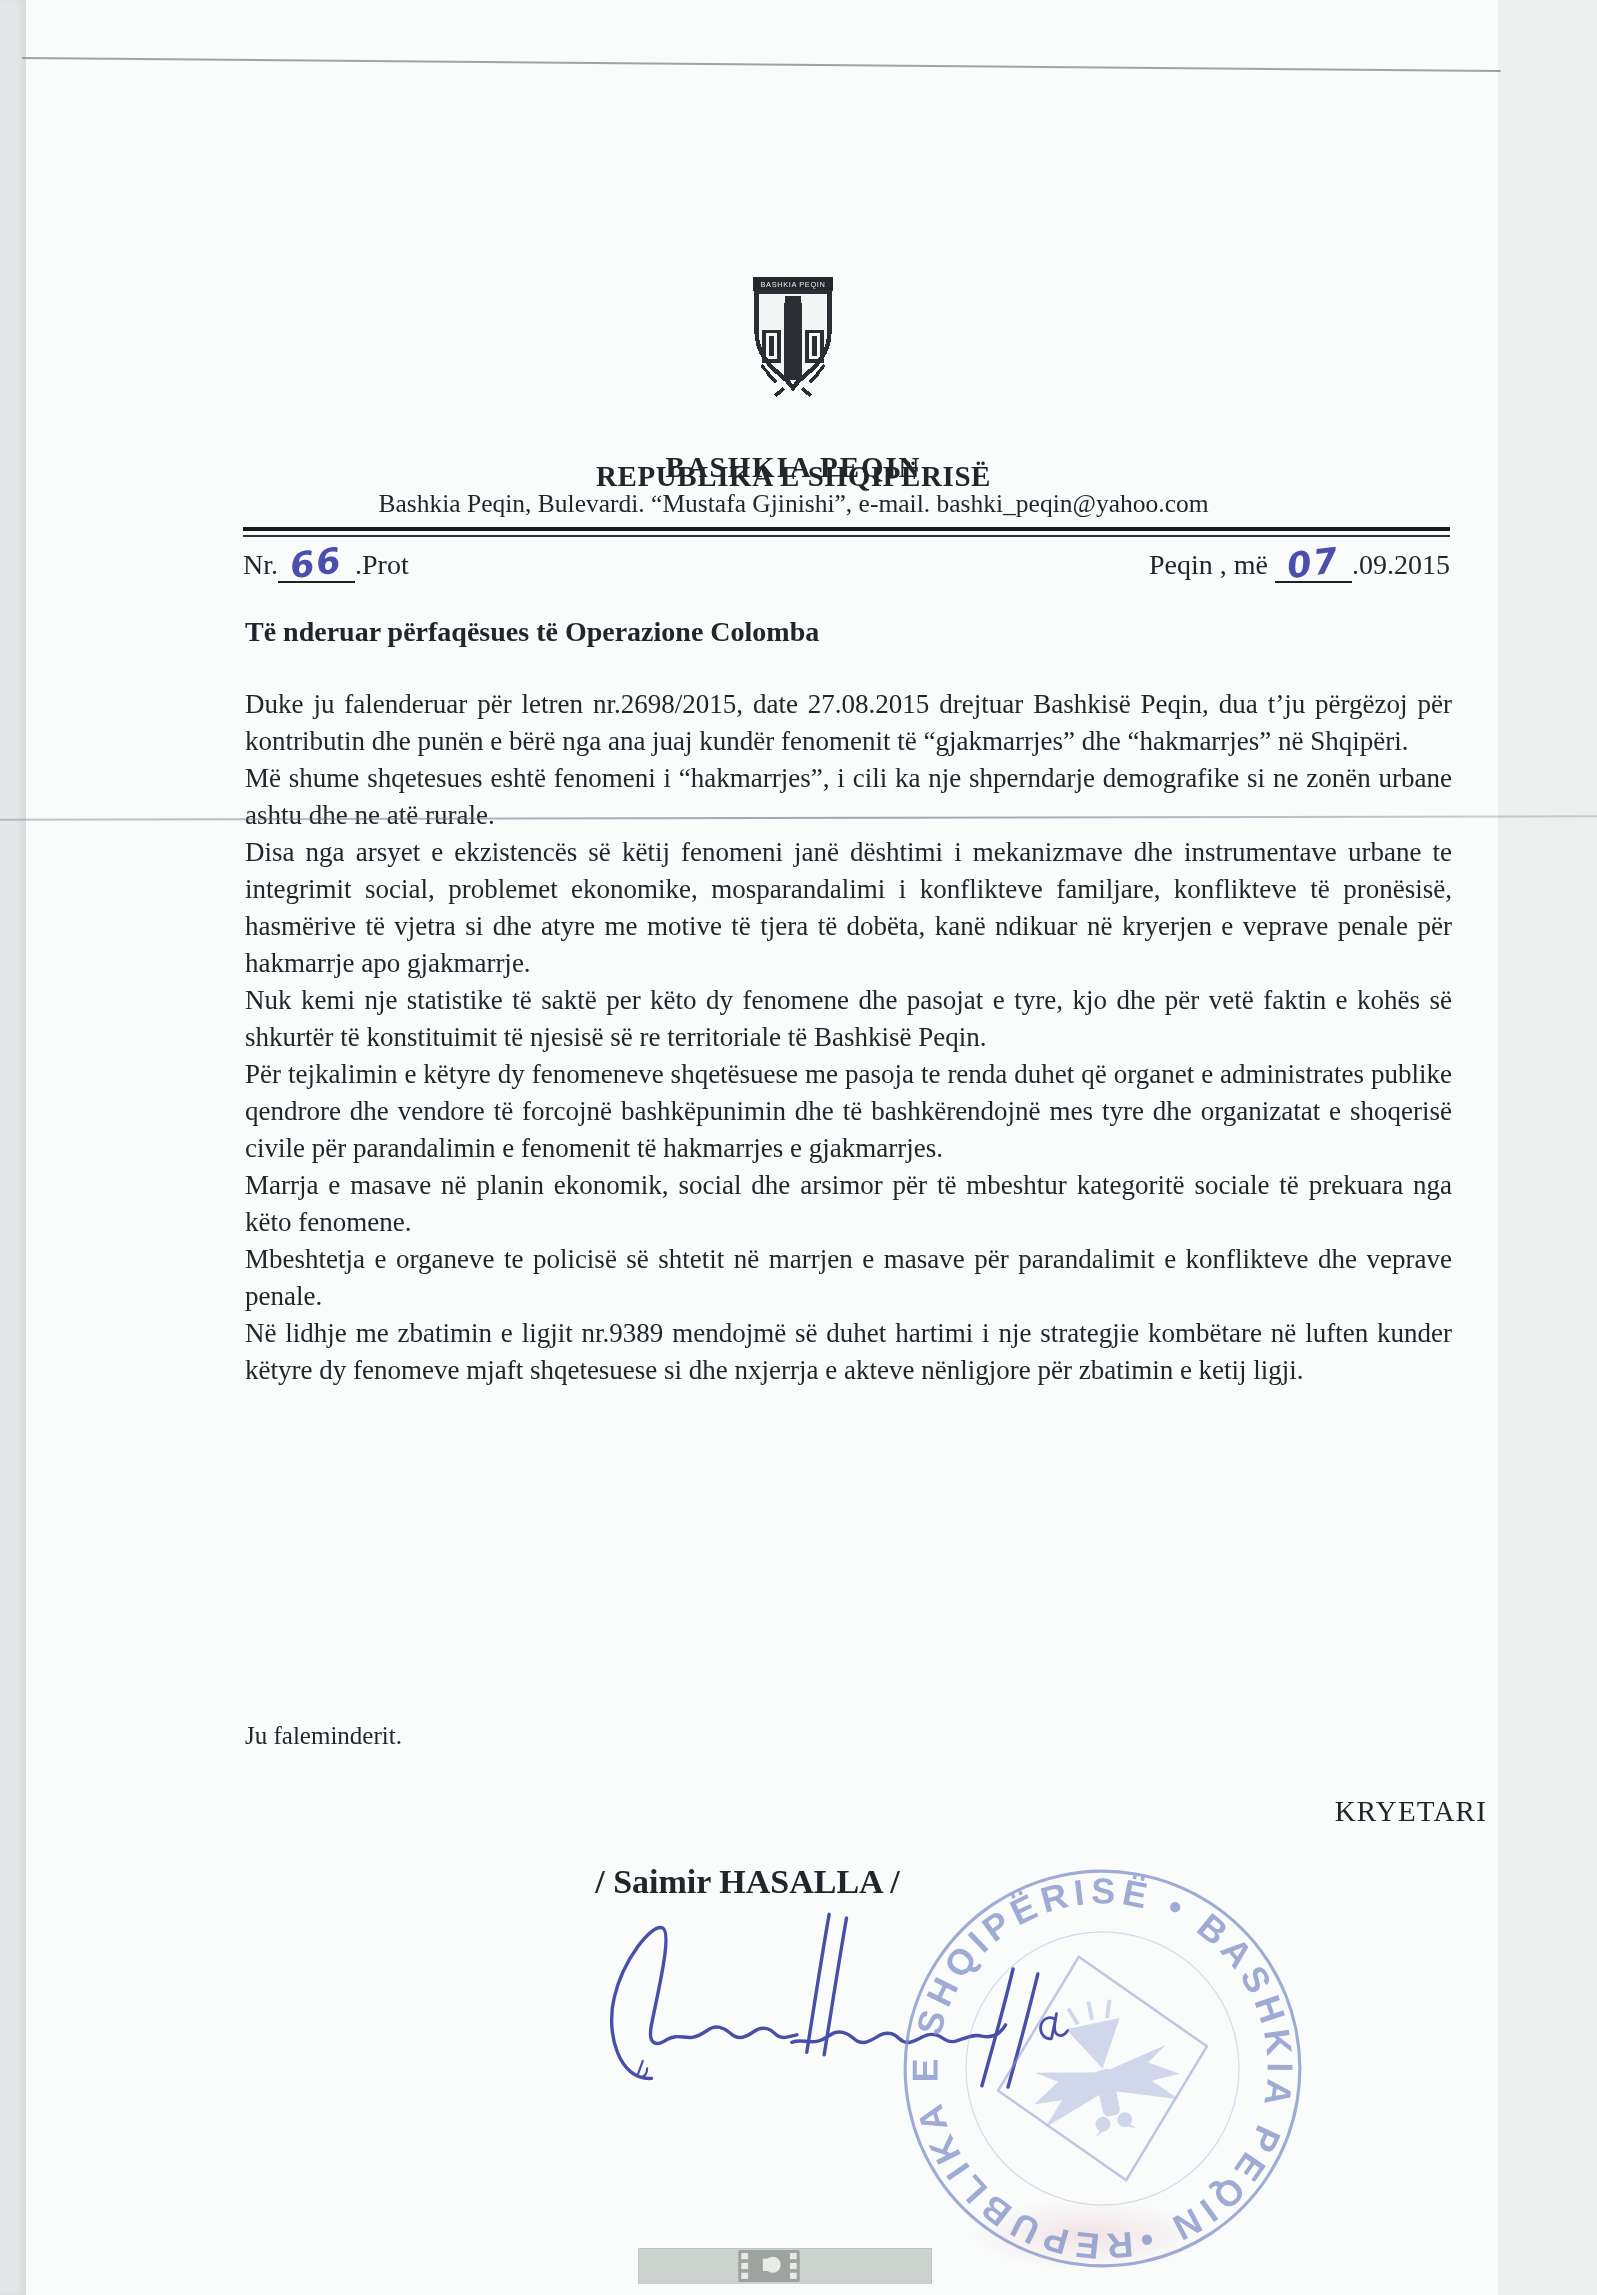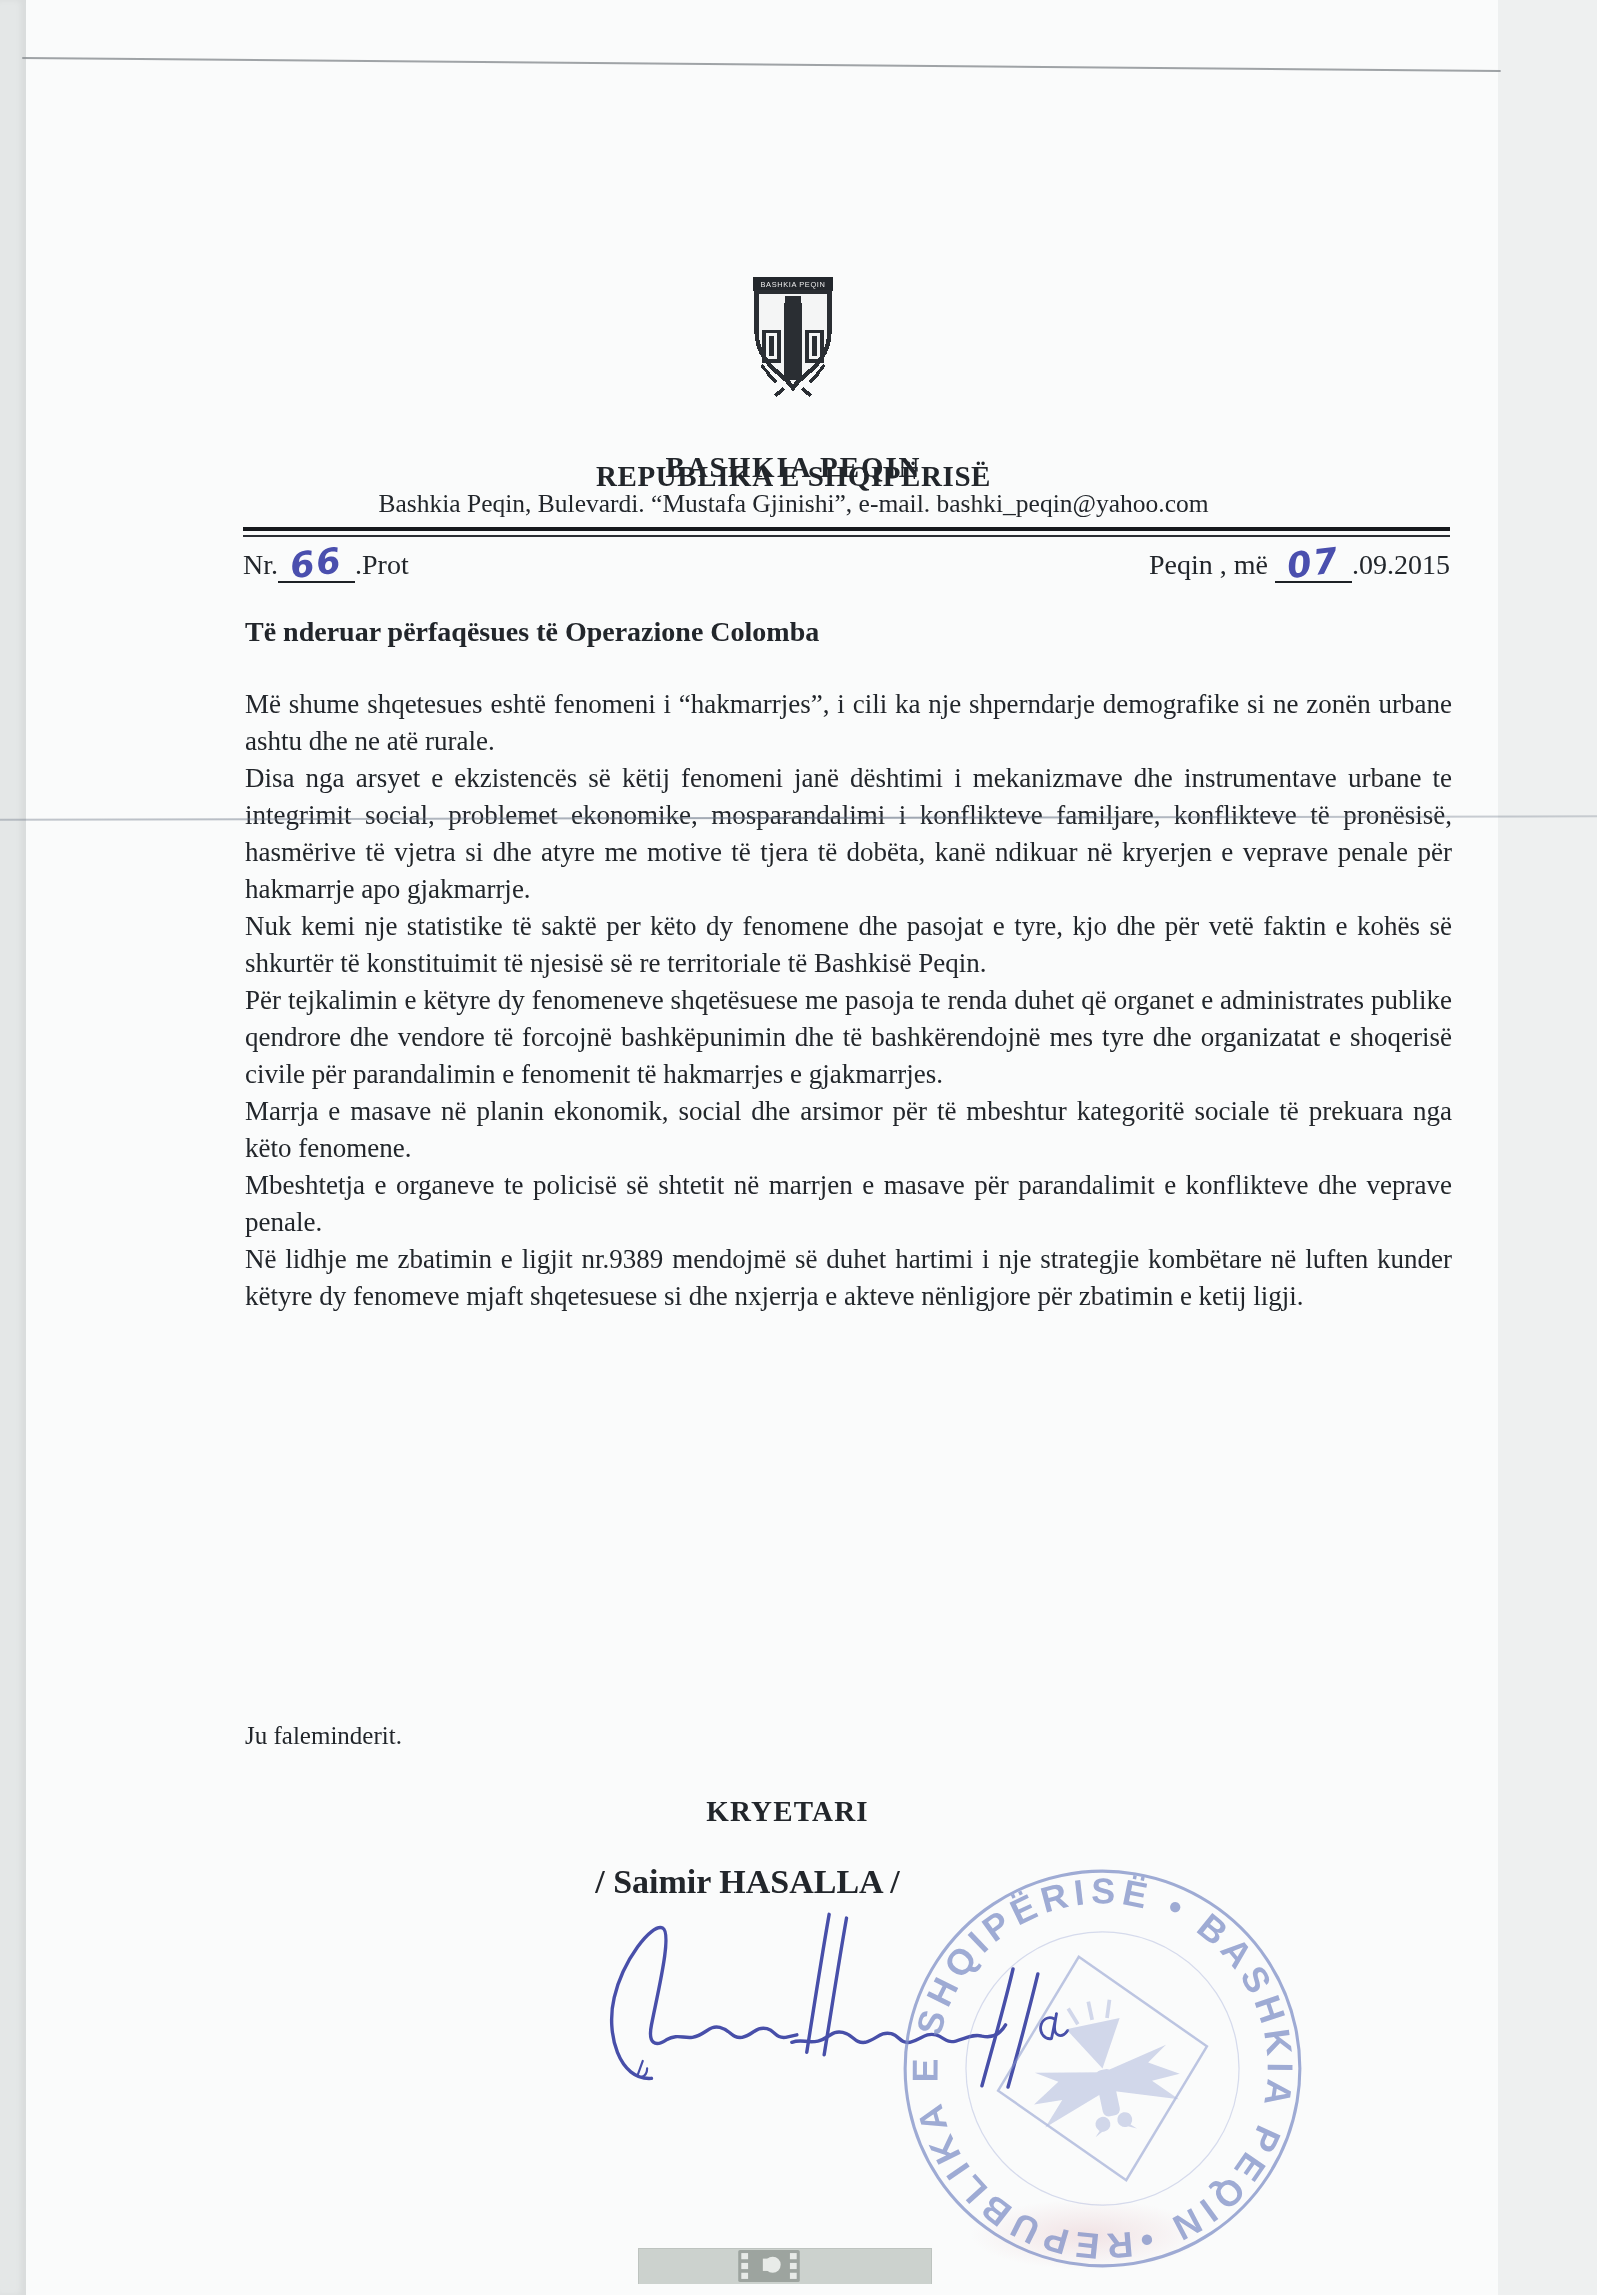--- a/index.html
+++ b/index.html
@@ -31,21 +31,21 @@
   
   .refrow{position:absolute;left:243px;top:549px;width:1207px;display:flex;justify-content:space-between;font-size:28px;}
   .uline{display:inline-block;border-bottom:2.5px solid #1d2125;min-width:72px;text-align:center;padding:0 2.5px;}
   .hand{color:#4a4fae;font-family:"DejaVu Sans",sans-serif;font-style:italic;font-weight:600;font-size:35px;line-height:25px;display:inline-block;transform:rotate(-7deg) translateY(1.2px);letter-spacing:1.9px;}
 
   
   .salutation{position:absolute;left:245px;top:616px;font-size:28px;font-weight:bold;}
   .bodytext{position:absolute;left:245px;top:686px;width:1207px;font-size:27px;line-height:37px;text-align:justify;}
   .bodytext p{margin:0;}
   .thanks{position:absolute;left:245px;top:1722px;font-size:25px;}
-  .kryetari{position:absolute;left:0;top:1795px;width:1487px;text-align:center;font-size:29px;font-weight:bold;letter-spacing:1.2px;padding-left:44px;}
+  .kryetari{position:absolute;left:0;top:1795px;width:1487px;text-align:right;font-size:29px;font-weight:normal;letter-spacing:1.2px;}
   .signatory{position:absolute;left:4px;top:1863px;width:1487px;text-align:center;font-size:34px;font-weight:bold;}
 
   .signature{position:absolute;left:578px;top:1887px;width:547px;height:205px;}
   .stamp{position:absolute;left:894px;top:1860px;width:417px;height:417px;opacity:.82;}
 </style>
 </head>
 <body>
 
 <div class="edge-left"></div>
 <div class="edge-right"></div>
@@ -78,20 +78,21 @@
     <span>Nr.</span><span class="uline"><span class="hand">66</span></span><span>.Prot</span>
   </div>
   <div>
     <span>Peqin , më </span><span class="uline"><span class="hand">07</span></span><span>.09.2015</span>
   </div>
 </div>
 
 <div class="salutation">Të nderuar përfaqësues të Operazione Colomba</div>
 
 <div class="bodytext">
+  <p>Duke ju falenderuar për letren nr.2698/2015, date 27.08.2015 drejtuar Bashkisë Peqin, dua t’ju përgëzoj për kontributin dhe punën e bërë nga ana juaj kundër fenomenit të “gjakmarrjes” dhe “hakmarrjes” në Shqipëri.</p>
   <p>Më shume shqetesues eshtë fenomeni i “hakmarrjes”, i cili ka nje shperndarje demografike si ne zonën urbane ashtu dhe ne atë rurale.</p>
   <p>Disa nga arsyet e ekzistencës së këtij fenomeni janë dështimi i mekanizmave dhe instrumentave urbane te integrimit social, problemet ekonomike, mosparandalimi i konflikteve familjare, konflikteve të pronësisë, hasmërive të vjetra si dhe atyre me motive të tjera të dobëta, kanë ndikuar në kryerjen e veprave penale për hakmarrje apo gjakmarrje.</p>
   <p>Nuk kemi nje statistike të saktë per këto dy fenomene dhe pasojat e tyre, kjo dhe për vetë faktin e kohës së shkurtër të konstituimit të njesisë së re territoriale të Bashkisë Peqin.</p>
   <p>Për tejkalimin e këtyre dy fenomeneve shqetësuese me pasoja te renda duhet që organet e administrates publike qendrore dhe vendore të forcojnë bashkëpunimin dhe të bashkërendojnë mes tyre dhe organizatat e shoqerisë civile për parandalimin e fenomenit të hakmarrjes e gjakmarrjes.</p>
   <p>Marrja e masave në planin ekonomik, social dhe arsimor për të mbeshtur kategoritë sociale të prekuara nga këto fenomene.</p>
   <p>Mbeshtetja e organeve te policisë së shtetit në marrjen e masave për parandalimit e konflikteve dhe veprave penale.</p>
   <p>Në lidhje me zbatimin e ligjit nr.9389 mendojmë së duhet hartimi i nje strategjie kombëtare në luften kunder këtyre dy fenomeve mjaft shqetesuese si dhe nxjerrja e akteve nënligjore për zbatimin e ketij ligji.</p>
 </div>
 
 <div class="crease"></div>

